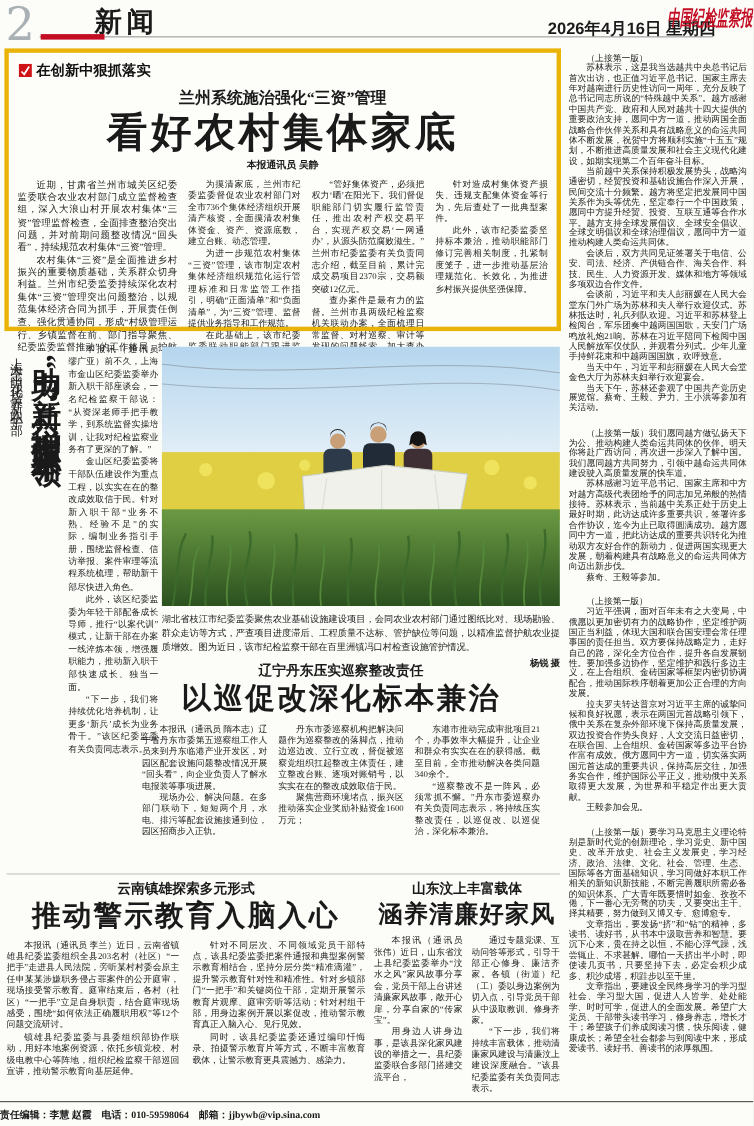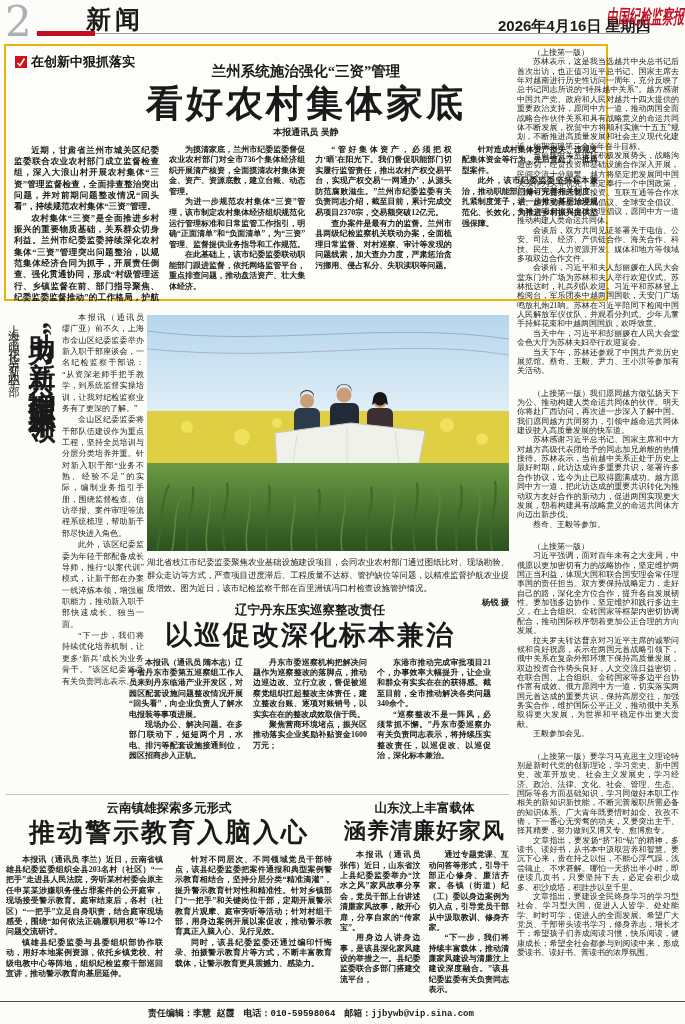--- a/index.html
+++ b/index.html
@@ -12,25 +12,25 @@
   .page-num{position:absolute;left:5px;top:0;font-size:42px;line-height:44px;color:#a9b1b5;font-family:"DejaVu Serif",serif;}
   .section-name{position:absolute;left:38px;top:3px;font-size:25px;font-weight:900;letter-spacing:4px;margin-left:48px;}
   .section-underline{position:absolute;left:37px;top:31px;width:58px;height:5px;background:#c30d23;}
   .header-rule{position:absolute;left:36px;top:33px;width:612px;height:1px;background:#9b9b9b;}
   .pub-date{position:absolute;left:498px;top:17px;font-size:15px;font-weight:700;font-family:"Liberation Sans",sans-serif;}
   .masthead{position:absolute;right:1px;top:4px;font-size:19px;font-weight:900;font-style:italic;color:#c30d23;
     white-space:nowrap;transform:scaleX(0.58);transform-origin:right center;letter-spacing:0px;}
   
   .para{margin:0;text-indent:2em;}
   .cols{display:flex;}
-  .col{text-align:justify;overflow:hidden;font-weight:bold;}
+  .col{text-align:justify;overflow:hidden;}
   .kicker{font-family:"Liberation Sans",sans-serif;font-weight:700;}
   
-  .lead-box{position:absolute;left:4px;top:44px;width:604px;height:257px;border:2px solid #eab308;
-    box-sizing:border-box;background:#fdfdfa;padding:5px 8px 6px;}
+  .lead-box{position:absolute;left:4px;top:44px;width:506px;height:257px;border:4px solid #eab308;
+    box-sizing:border-box;background:#fdfdfa;padding:21px 8px 6px;}
   .kicker-row{position:absolute;left:9px;top:7px;display:flex;align-items:center;gap:4px;}
   .kicker-row .kicker{font-size:13px;color:#111;}
   .lead-subtitle{text-align:center;font-size:14.5px;font-weight:700;margin-top:11px;}
   .lead-headline{text-align:center;font-size:37px;font-weight:900;margin:3px 0 1px;letter-spacing:3px;line-height:1.1;}
   .lead-byline{text-align:center;font-size:9px;font-weight:700;margin:1px 0 6px;font-family:"Liberation Sans",sans-serif;}
   .lead-cols{gap:10px;height:158px;}
   .lead-cols .col{font-size:8px;line-height:1.32;flex:1;}
   .lead-cols .colw{flex:0 0 145px;font-size:8.6px;}
   
   .left-art{position:absolute;left:6px;top:312px;width:138px;height:478px;display:flex;gap:5px;}
@@ -56,22 +56,22 @@
   .yunnan .cols{gap:12px;height:148px;}
   .shandong{position:absolute;left:340px;top:800px;width:169px;height:200px;}
   .shandong h2{font-size:22px;letter-spacing:1px;}
   .shandong .cols{gap:8px;height:148px;}
   
   .jump-col{position:absolute;left:517px;top:48px;width:162px;height:952px;overflow:hidden;
     font-size:8px;line-height:1.17;text-align:justify;}
   .jump-seg{margin-bottom:13px;}
   
   .footer-rule{position:absolute;left:0;top:1001px;width:685px;height:1px;background:#4a4a4a;}
-  .footer-text{position:absolute;left:0;top:1007px;width:622px;text-align:center;font-size:9px;font-weight:700;
-    font-family:Liberation Mono, monospace;}
+  .footer-text{position:absolute;left:0;top:1007px;width:622px;font-size:9px;font-weight:700;
+    font-family:Liberation Serif, serif;}
 </style>
 </head>
 <body>
 
 <div class="page">
 
   <div class="page-num">2</div>
   <div class="section-name">新闻</div>
   <div class="header-rule"></div>
   <div class="section-underline"></div>
@@ -108,21 +108,21 @@
           <p class="para">此外，该市纪委监委坚持标本兼治，推动职能部门修订完善相关制度，扎紧制度笼子，进一步推动基层治理规范化、长效化，为推进乡村振兴提供坚强保障。</p>
         </div>
     </div>
   </section>
 
   <section class="left-art">
     <div class="v-kicker">上海金山强化培养新入职干部</div>
     <h2 class="v-headline">助力“新兵”增强履职本领</h2>
     <div class="v-body">
         <p class="para">本报讯（通讯员 缪广亚）前不久，上海市金山区纪委监委举办新入职干部座谈会，一名纪检监察干部说：“从资深老师手把手教学，到系统监督实操培训，让我对纪检监察业务有了更深的了解。”</p>
-        <p class="para">金山区纪委监委将干部队伍建设作为重点工程，坚持全员培训与分层分类培养并重。针对新入职干部“业务不熟、经验不足”的实际，编制业务指引手册，围绕监督检查、信访举报、案件审理等流程系统梳理，帮助新干部尽快进入角色。</p>
+        <p class="para">金山区纪委监委将干部队伍建设作为重点工程，以实实在在的整改成效取信于民。针对新入职干部“业务不熟、经验不足”的实际，编制业务指引手册，围绕监督检查、信访举报、案件审理等流程系统梳理，帮助新干部尽快进入角色。</p>
         <p class="para">此外，该区纪委监委为年轻干部配备成长导师，推行“以案代训”模式，让新干部在办案一线淬炼本领，增强履职能力，推动新入职干部快速成长、独当一面。</p>
         <p class="para">“下一步，我们将持续优化培养机制，让更多‘新兵’成长为业务骨干。”该区纪委监委有关负责同志表示。</p>
       </div>
   </section>
 
   <figure class="photo">
     <svg width="362" height="236" viewBox="0 0 362 236" aria-hidden="true">
       <defs>
         <linearGradient id="sky" x1="0" y1="0" x2="0" y2="1">
           <stop offset="0" stop-color="#b5d6ee"></stop>

